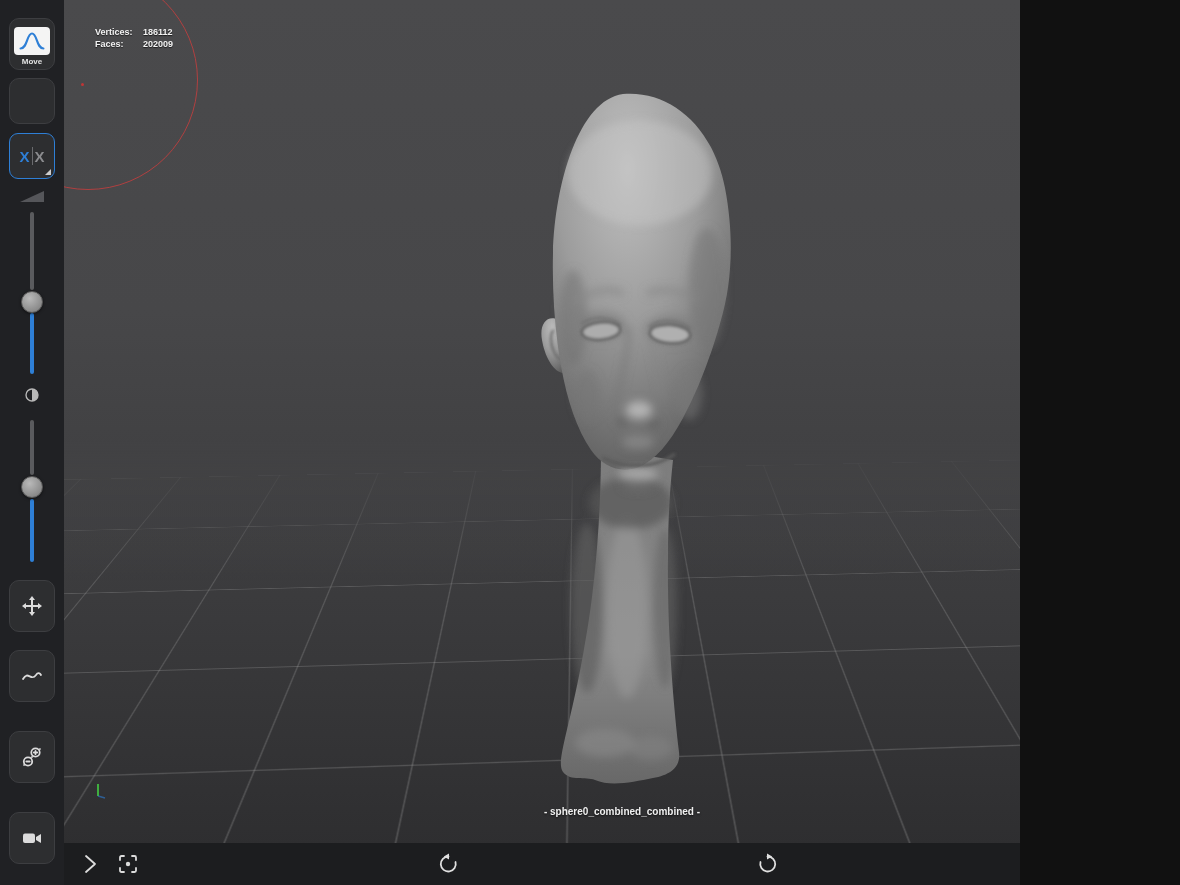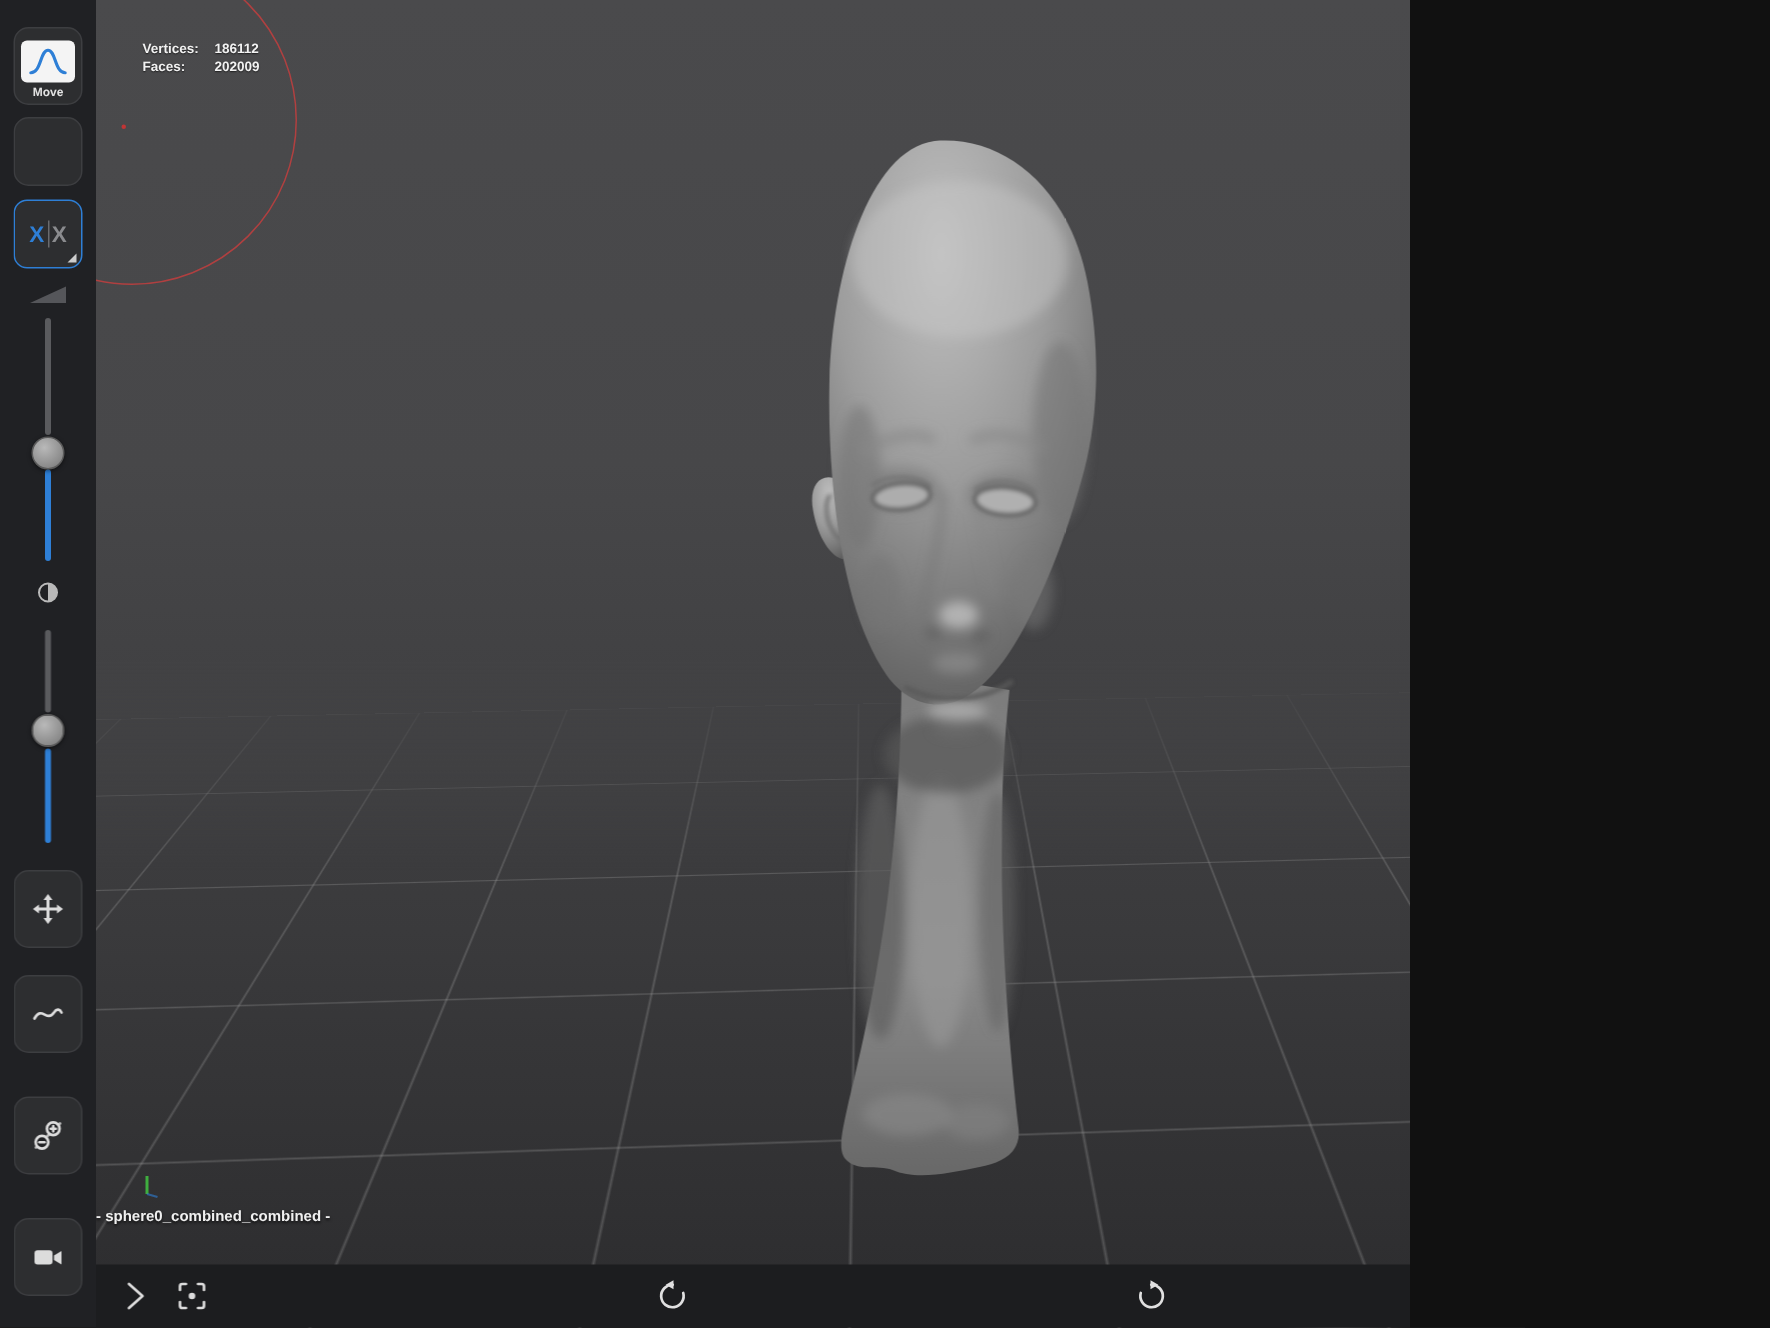--- a/index.html
+++ b/index.html
@@ -1,18 +1,18 @@
 <!DOCTYPE html>
 <html><head>
 <meta charset="utf-8">
 <style>
   * { margin:0; padding:0; box-sizing:border-box; }
   html,body { background:#111; }
   body { font-family:"Liberation Sans","DejaVu Sans",sans-serif; }
-  #app { position:relative; width:940px; height:885px; overflow:hidden; background:#2c2c2e; }
+  #app { position:relative; width:1020px; height:885px; overflow:hidden; background:#2c2c2e; }
 
   
   .viewport { position:absolute; left:64px; top:0; width:1116px; height:885px; overflow:hidden;
     background:linear-gradient(180deg,#4a4a4c 0%,#474749 35%,#3a3a3c 70%,#2c2c2e 100%); }
   .floor { position:absolute; left:-740px; top:468px; width:2600px; height:1000px;
     background-image:linear-gradient(rgba(160,160,160,.30) 1.5px, transparent 1.5px),
                      linear-gradient(90deg, rgba(160,160,160,.30) 1.5px, transparent 1.5px);
     background-size:96px 96px;
     transform-origin:top center;
     transform:perspective(900px) rotateX(62deg) rotateZ(-2.5deg); }
@@ -21,21 +21,21 @@
 
   .stats { position:absolute; left:31px; top:26px; color:#f2f2f2; font-size:9px; font-weight:bold;
     line-height:12px; text-shadow:0 1px 1px rgba(0,0,0,.6); }
   .stats .row { display:flex; }
   .stats .lbl { width:48px; }
 
   .brush-circle { position:absolute; left:-86px; top:-30px; width:220px; height:220px; border-radius:50%;
     border:1.5px solid rgba(195,62,62,.85); }
   .brush-dot { position:absolute; left:17px; top:83px; width:3px; height:3px; border-radius:50%; background:#c03535; }
 
-  .object-name { position:absolute; left:0; width:100%; top:806px; text-align:left; color:#f0f0f0;
+  .object-name { position:absolute; left:0; width:100%; top:806px; text-align:center; color:#f0f0f0;
     font-size:10px; font-weight:bold; text-shadow:0 1px 2px rgba(0,0,0,.7); }
 
   .axis-origin { position:absolute; left:28px; top:782px; }
 
   .head-svg { position:absolute; left:391px; top:88px; }
 
   
   .left-bar { position:absolute; left:0; top:0; width:64px; height:885px; background:#202124; z-index:5; }
   .lb-btn { position:absolute; left:9px; width:46px; background:#2d2e30; border:1px solid #3d3e41;
     border-radius:10px; display:flex; align-items:center; justify-content:center; }

